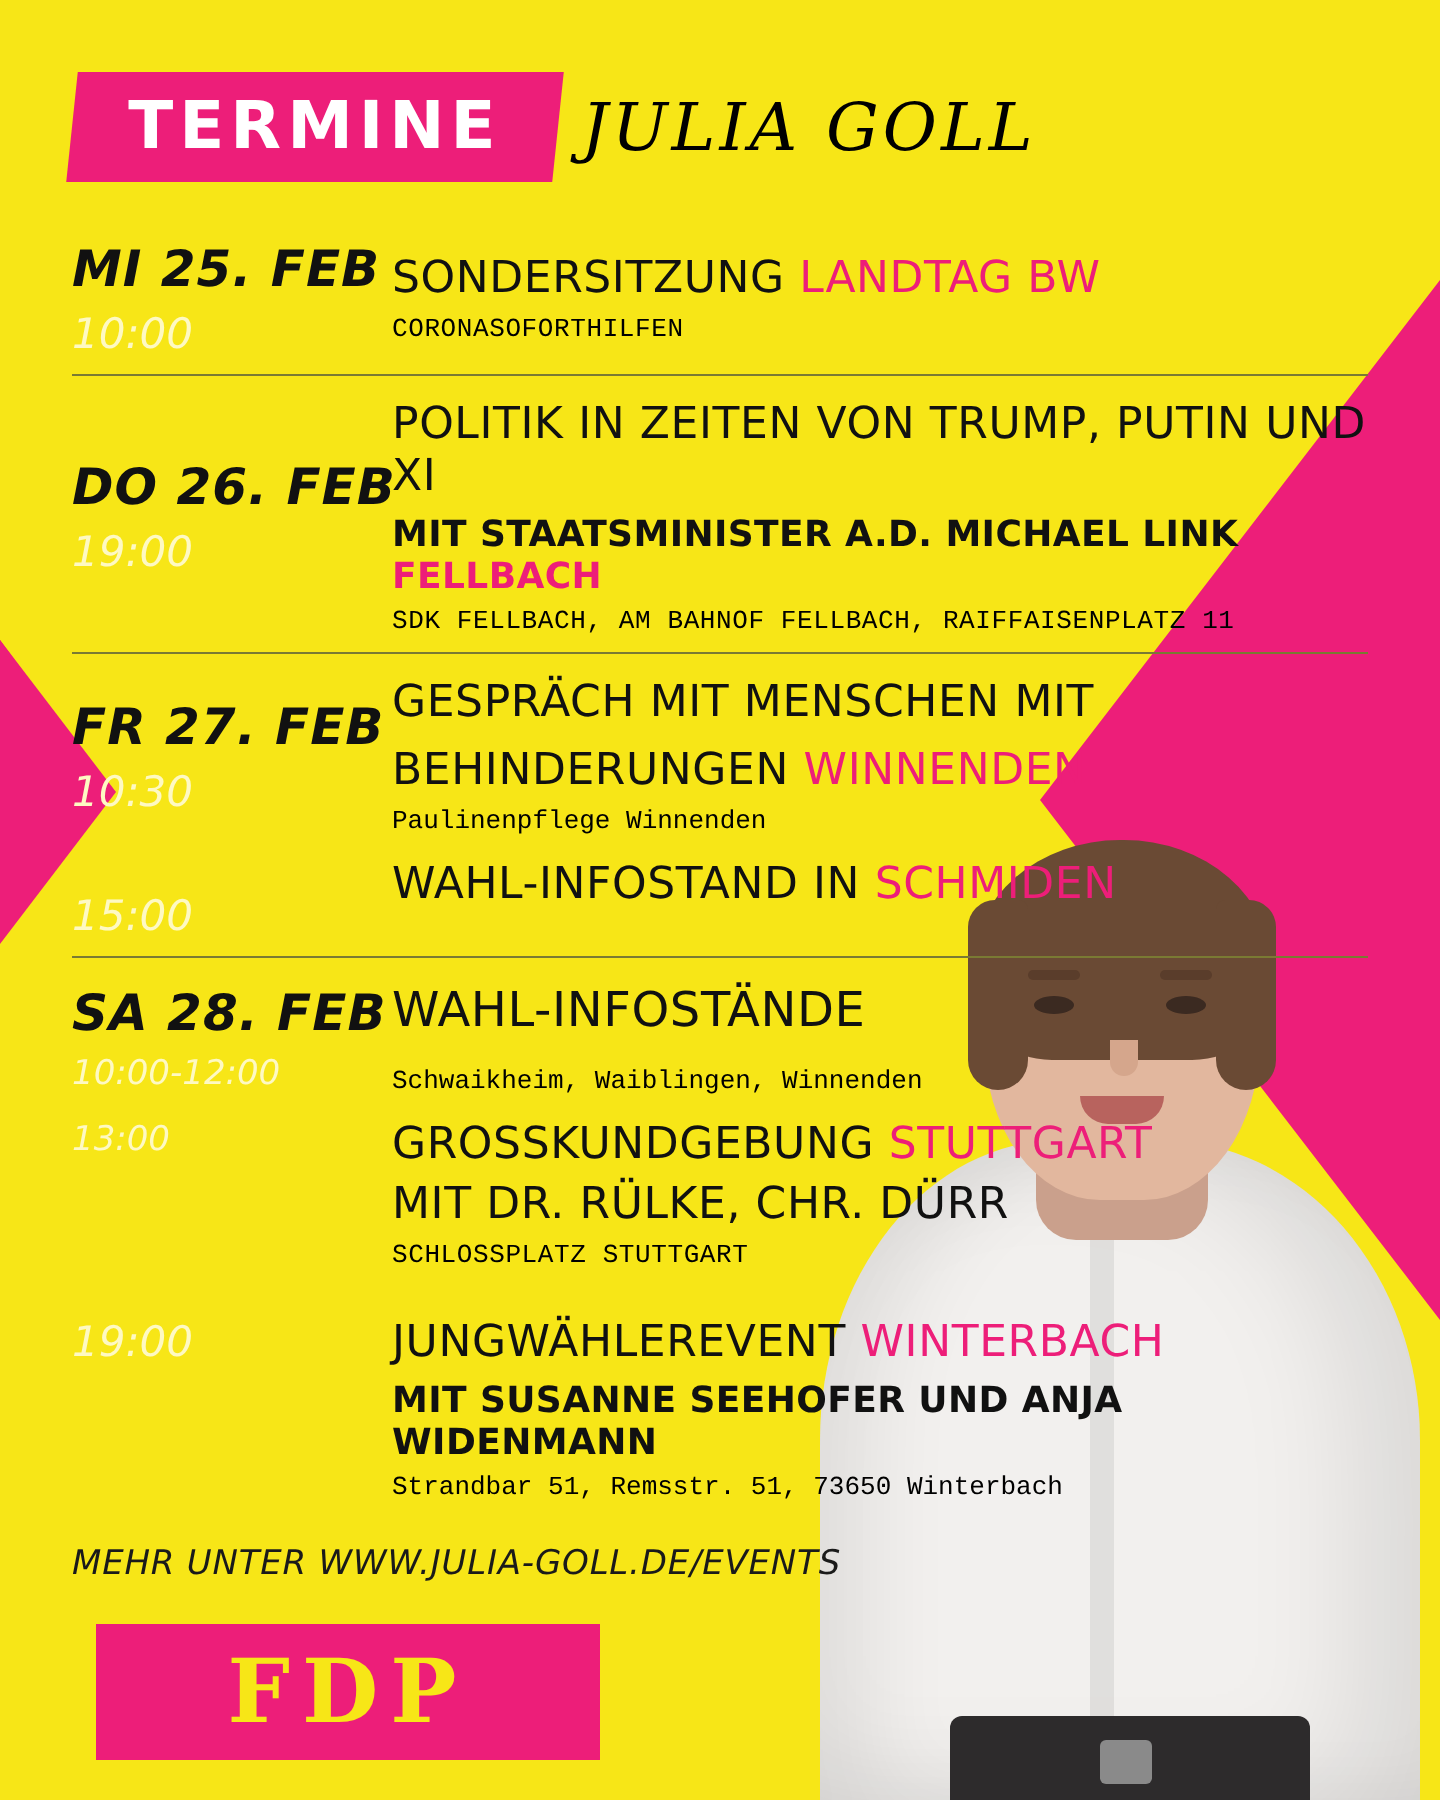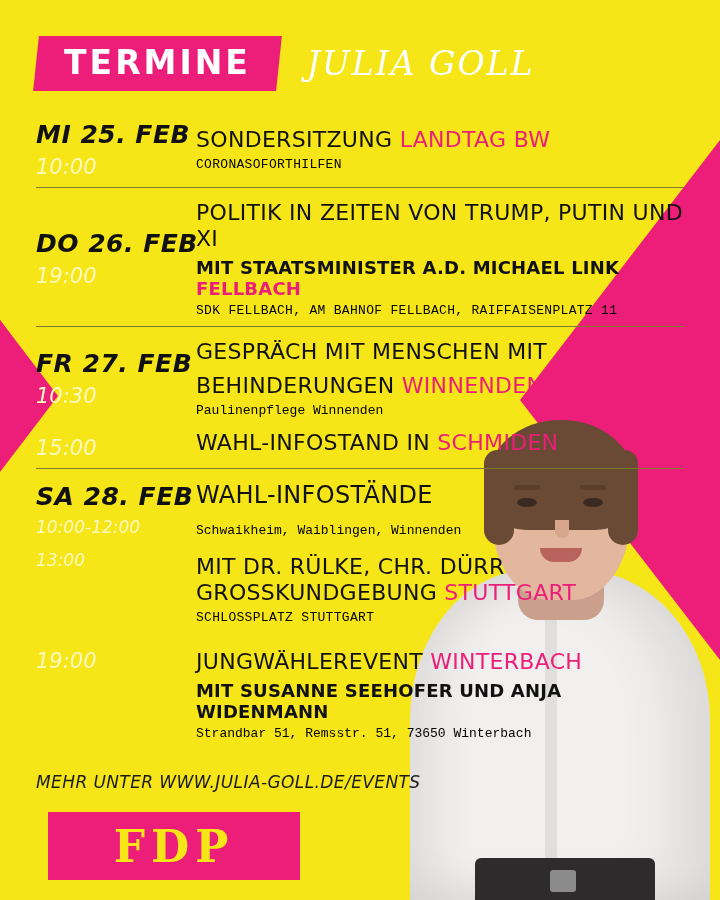--- a/index.html
+++ b/index.html
@@ -73,26 +73,26 @@
     letter-spacing: 3px;
     padding: 10px 28px 12px 28px;
     line-height: 1;
     transform: skewX(-6deg);
   }
   .termine-badge span {
     display: inline-block;
     transform: skewX(6deg);
   }
   .brand-name {
-    margin-left: 28px;
+    margin-left: 12px;
     font-family: "DejaVu Serif", serif;
     font-style: italic;
     font-weight: normal;
     font-size: 33px;
-    color: #ffffff;
+    color: #000000;
     letter-spacing: 2px;
   }
   
   .events {
     position: absolute;
     left: 36px;
     top: 118px;
     width: 648px;
   }
   .event {
@@ -401,21 +401,21 @@
             <div class="time-label">10:30</div>
           </div>
           <div class="info-col">
             <div class="title">GESPRÄCH MIT MENSCHEN MIT</div>
             <div class="title" style="margin-top:8px;"><span>BEHINDERUNGEN </span><span class="hl">WINNENDEN</span></div>
             <div class="detail">Paulinenpflege Winnenden</div>
           </div>
         </div>
         <div class="sub-block">
           <div class="date-col">
-            <div class="time-label" style="margin-top:6px;">15:00</div>
+            <div class="time-label" style="margin-top:16px;">15:00</div>
           </div>
           <div class="info-col">
             <div class="title"><span>WAHL-INFOSTAND IN </span><span class="hl">SCHMIDEN</span></div>
           </div>
         </div>
       </div>
 
       <div class="event">
         <div class="event-row">
           <div class="date-col">
@@ -425,22 +425,22 @@
           <div class="info-col">
             <div class="title" style="font-size:24px;">WAHL-INFOSTÄNDE</div>
             <div class="detail" style="margin-top:14px;">Schwaikheim, Waiblingen, Winnenden</div>
           </div>
         </div>
         <div class="sub-block">
           <div class="date-col">
             <div class="time-label small" style="margin-top:0;">13:00</div>
           </div>
           <div class="info-col">
+            <div class="title"><span>GROSSKUNDGEBUNG </span><span class="hl">STUTTGART</span></div>
             <div class="title" style="margin-top:4px;">MIT DR. RÜLKE, CHR. DÜRR</div>
-            <div class="title"><span>GROSSKUNDGEBUNG </span><span class="hl">STUTTGART</span></div>
             <div class="detail caps">SCHLOSSPLATZ STUTTGART</div>
           </div>
         </div>
         <div class="sub-block" style="margin-top:22px;">
           <div class="date-col">
             <div class="time-label" style="margin-top:0;">19:00</div>
           </div>
           <div class="info-col">
             <div class="title"><span>JUNGWÄHLEREVENT  </span><span class="hl">WINTERBACH</span></div>
             <div class="subtitle">MIT SUSANNE SEEHOFER UND ANJA WIDENMANN</div>

